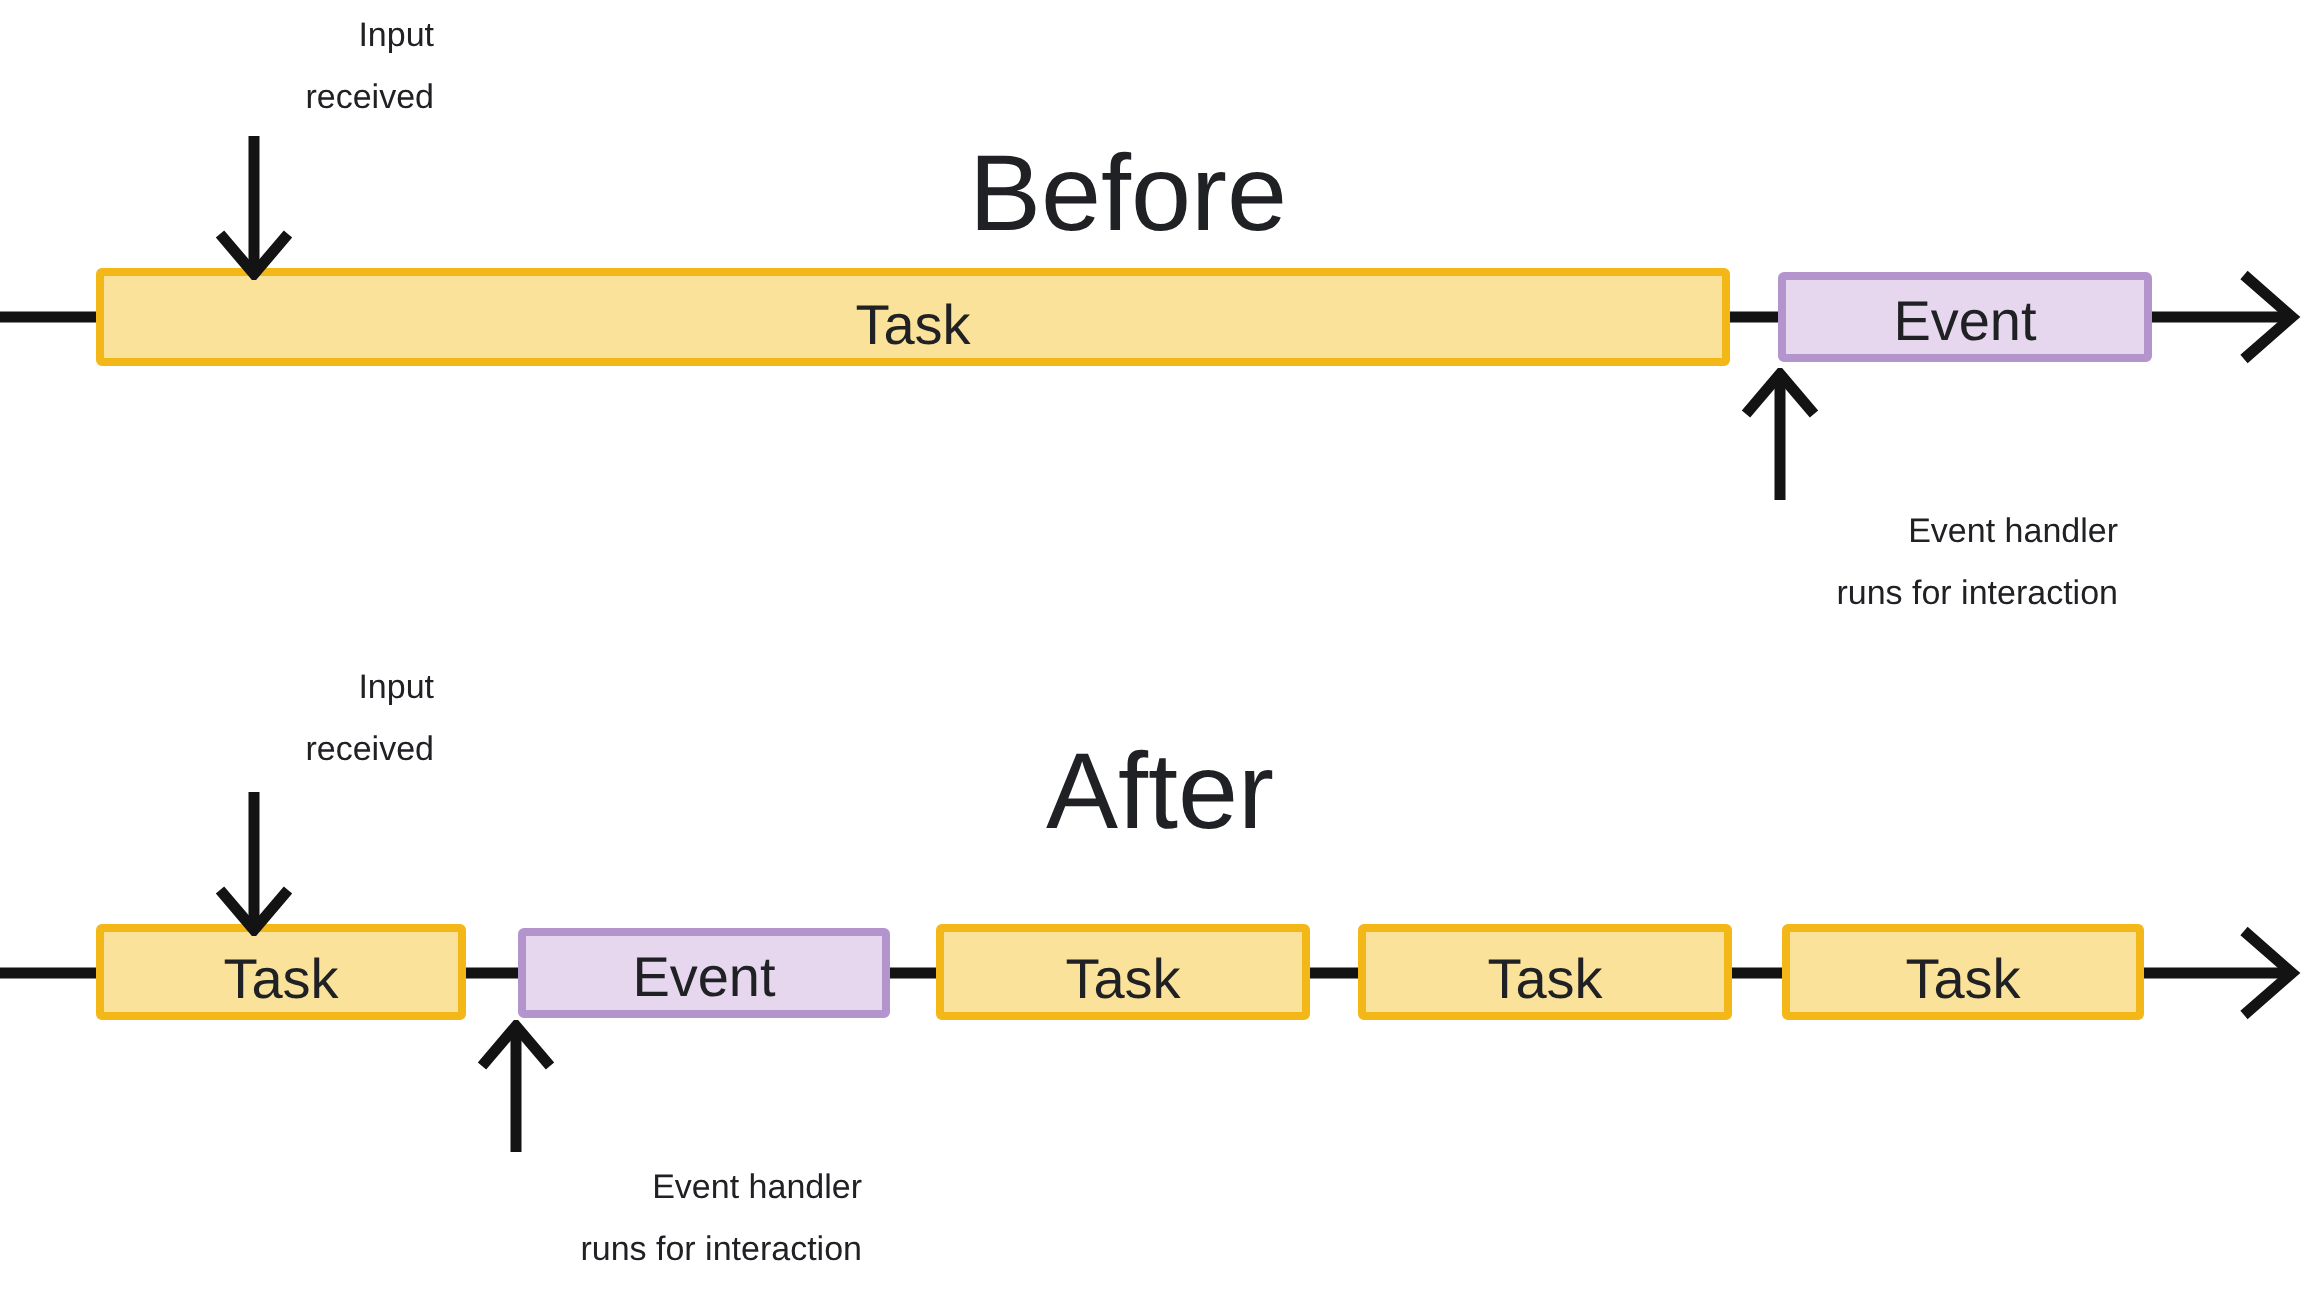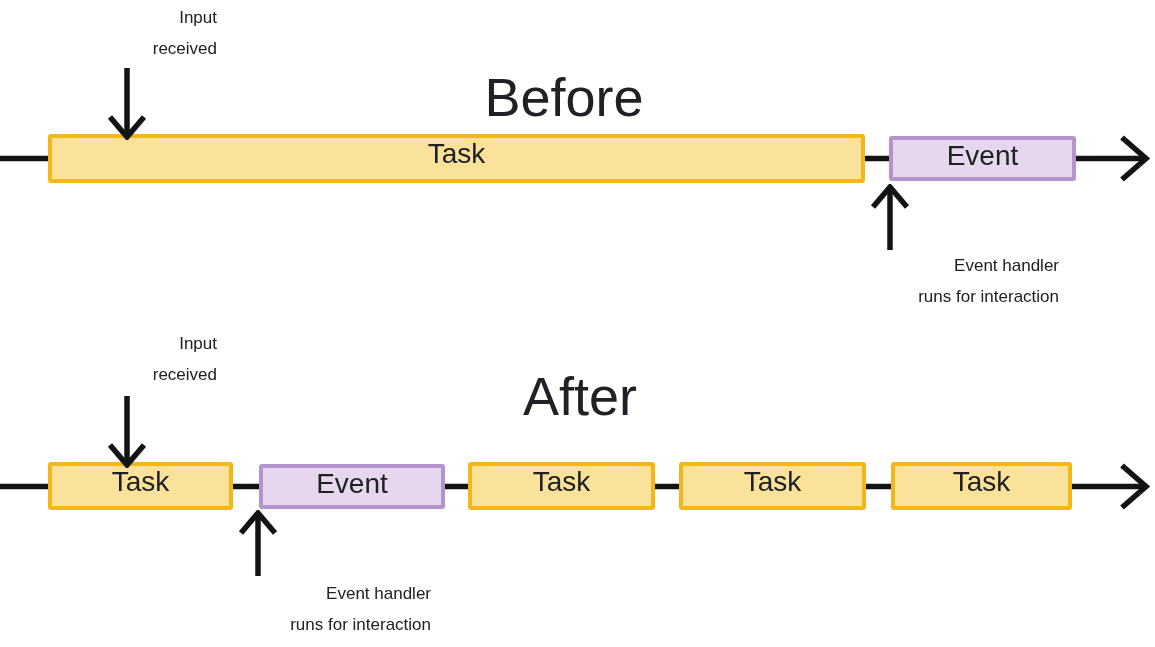--- a/index.html
+++ b/index.html
@@ -64,21 +64,21 @@
 
   .before-input-arrow { left: 105px; top: 68px; }
   .after-input-arrow  { left: 105px; top: 396px; }
   .before-handler-arrow { left: 868px; top: 184px; }
   .after-handler-arrow  { left: 236px; top: 510px; }
 
   .box {
     position: absolute;
     z-index: 1;
     display: flex;
-    align-items: flex-start;
+    align-items: flex-end;
     justify-content: center;
     font-size: 28px;
     color: var(--text);
     border-radius: 3px;
   }
   .box.task {
     background: var(--task-fill);
     border: 4px solid var(--task-border);
   }
   .box.event {

